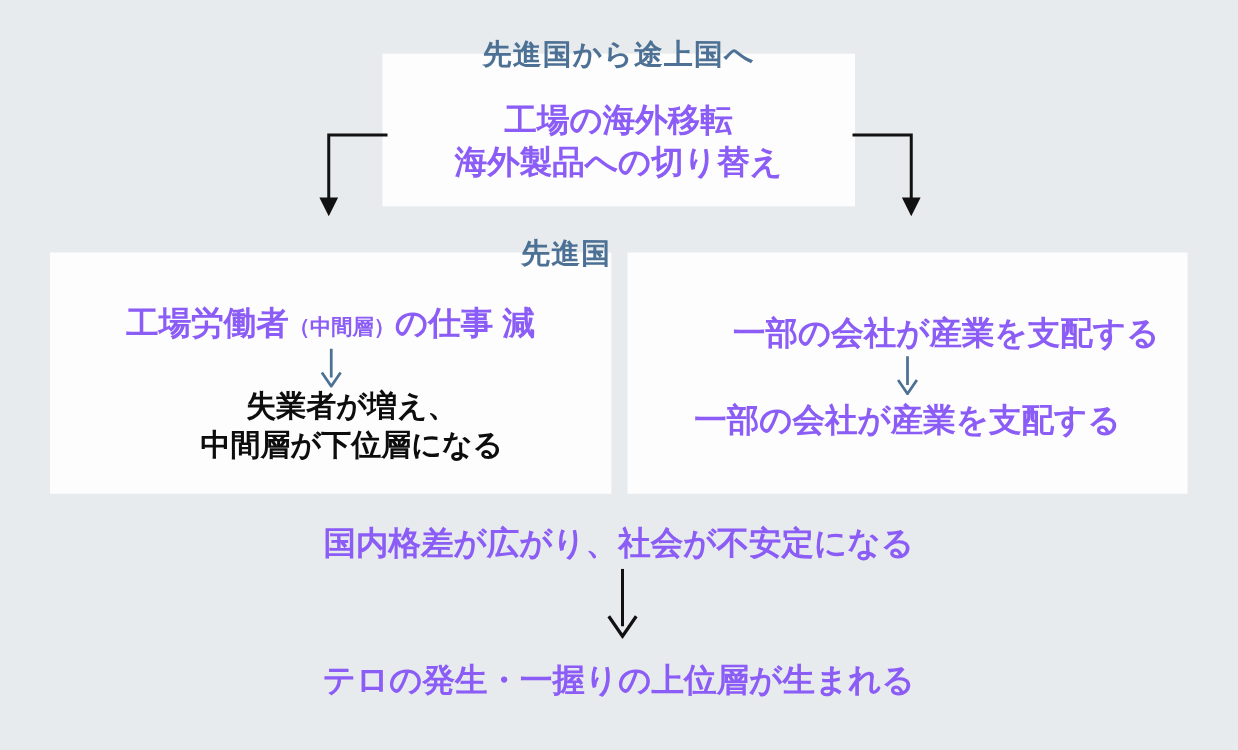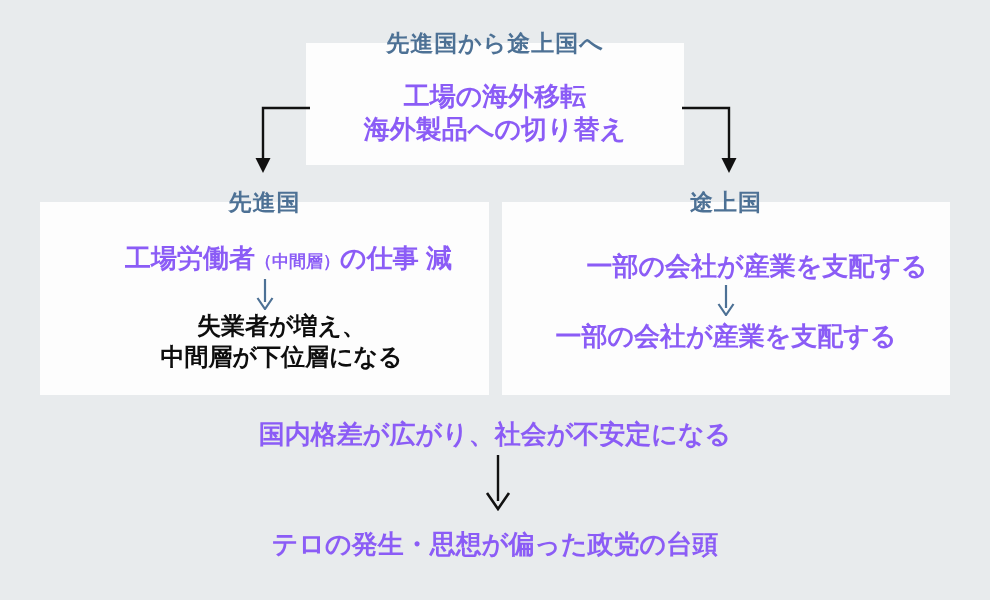--- a/index.html
+++ b/index.html
@@ -91,49 +91,48 @@
     <path d="M 5.5 58 L 13 73 L 20.5 58 Z" fill="#111111"></path>
   </svg>
 
   <svg class="conn" style="left:672px; top:100px;" width="70" height="80" viewBox="0 0 70 80">
     <path d="M 10 8 L 57 8 L 57 60" fill="none" stroke="#111111" stroke-width="2.4"></path>
     <path d="M 49.5 58 L 57 73 L 64.5 58 Z" fill="#111111"></path>
   </svg>
 
   <div class="panel" style="left:40px; top:202px; width:449px; height:193px;"></div>
 
-  <div class="group-heading" style="left:40px; top:191px; width:449px;">先進国</div>
+  <div class="group-heading" style="left:40px; top:191px; width:449px;text-align:right;">先進国</div>
 
-  <div class="body-line fs-26" style="left:40px; top:242px; width:449px;padding-left:24px;">
+  <div class="body-line fs-26" style="left:40px; top:242px; width:449px;">
     <span>工場労働者</span><span class="small-paren">（中間層）</span><span>の仕事 減</span>
   </div>
 
   <svg class="arrow-inline" style="left:250px; top:278px;" width="30" height="32" viewBox="0 0 30 32">
     <path d="M 15 1 L 15 24" fill="none" stroke="#4d7195" stroke-width="2.2"></path>
     <path d="M 7.5 20 L 15 31 L 22.5 20" fill="none" stroke="#4d7195" stroke-width="2.2"></path>
   </svg>
 
   <div class="body-block fs-24" style="left:40px; top:310px; width:449px;">失業者が増え、
 中間層が下位層になる</div>
 
   <div class="panel" style="left:502px; top:202px; width:448px; height:193px;"></div>
 
-  <div class="group-heading" style="left:502px; top:191px; width:448px;">途上国</div>
 
   <div class="body-line fs-26" style="left:502px; top:250px; width:448px;margin-left:31px;">一部の会社が産業を支配する</div>
 
   <svg class="arrow-inline" style="left:711px; top:284px;" width="30" height="32" viewBox="0 0 30 32">
     <path d="M 15 1 L 15 24" fill="none" stroke="#4d7195" stroke-width="2.2"></path>
     <path d="M 7.5 20 L 15 31 L 22.5 20" fill="none" stroke="#4d7195" stroke-width="2.2"></path>
   </svg>
 
   <div class="body-line fs-26" style="left:502px; top:320px; width:448px;">一部の会社が産業を支配する</div>
 
   <div class="body-line fs-26" style="left:0px; top:418px; width:990px;">国内格差が広がり、社会が不安定になる</div>
 
   <svg class="conn" style="left:478px; top:455px;" width="40" height="56" viewBox="0 0 40 56">
     <path d="M 20 0 L 20 46" fill="none" stroke="#111111" stroke-width="2.4"></path>
     <path d="M 9 38 L 20 54 L 31 38" fill="none" stroke="#111111" stroke-width="2.6"></path>
   </svg>
 
-  <div class="body-line fs-26" style="left:0px; top:528px; width:990px;">テロの発生・思想が偏った政党の台頭</div>
+  <div class="body-line fs-26" style="left:0px; top:528px; width:990px;">テロの発生・一握りの上位層が生まれる</div>
 
 </div>
 
 </body></html>

